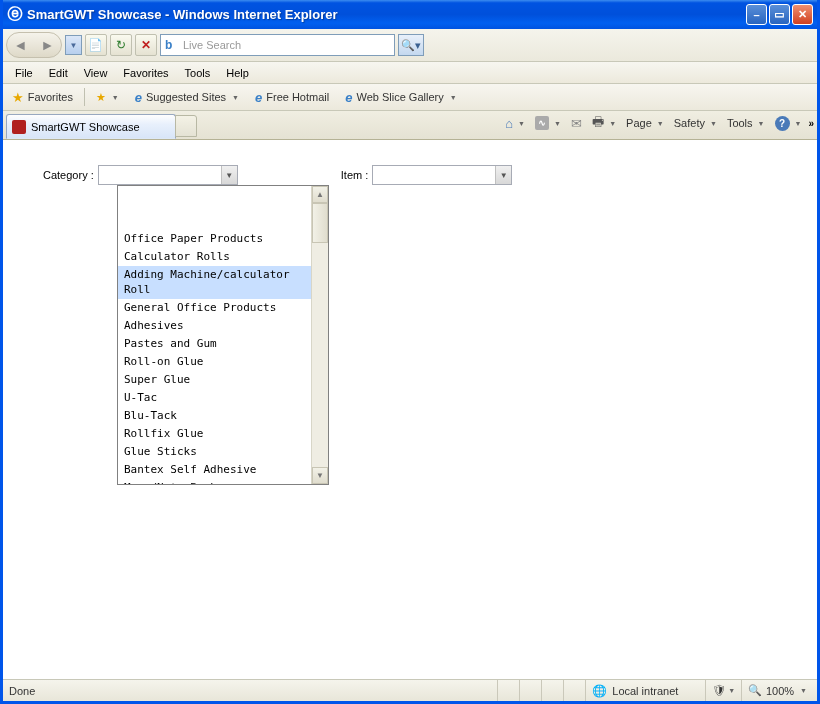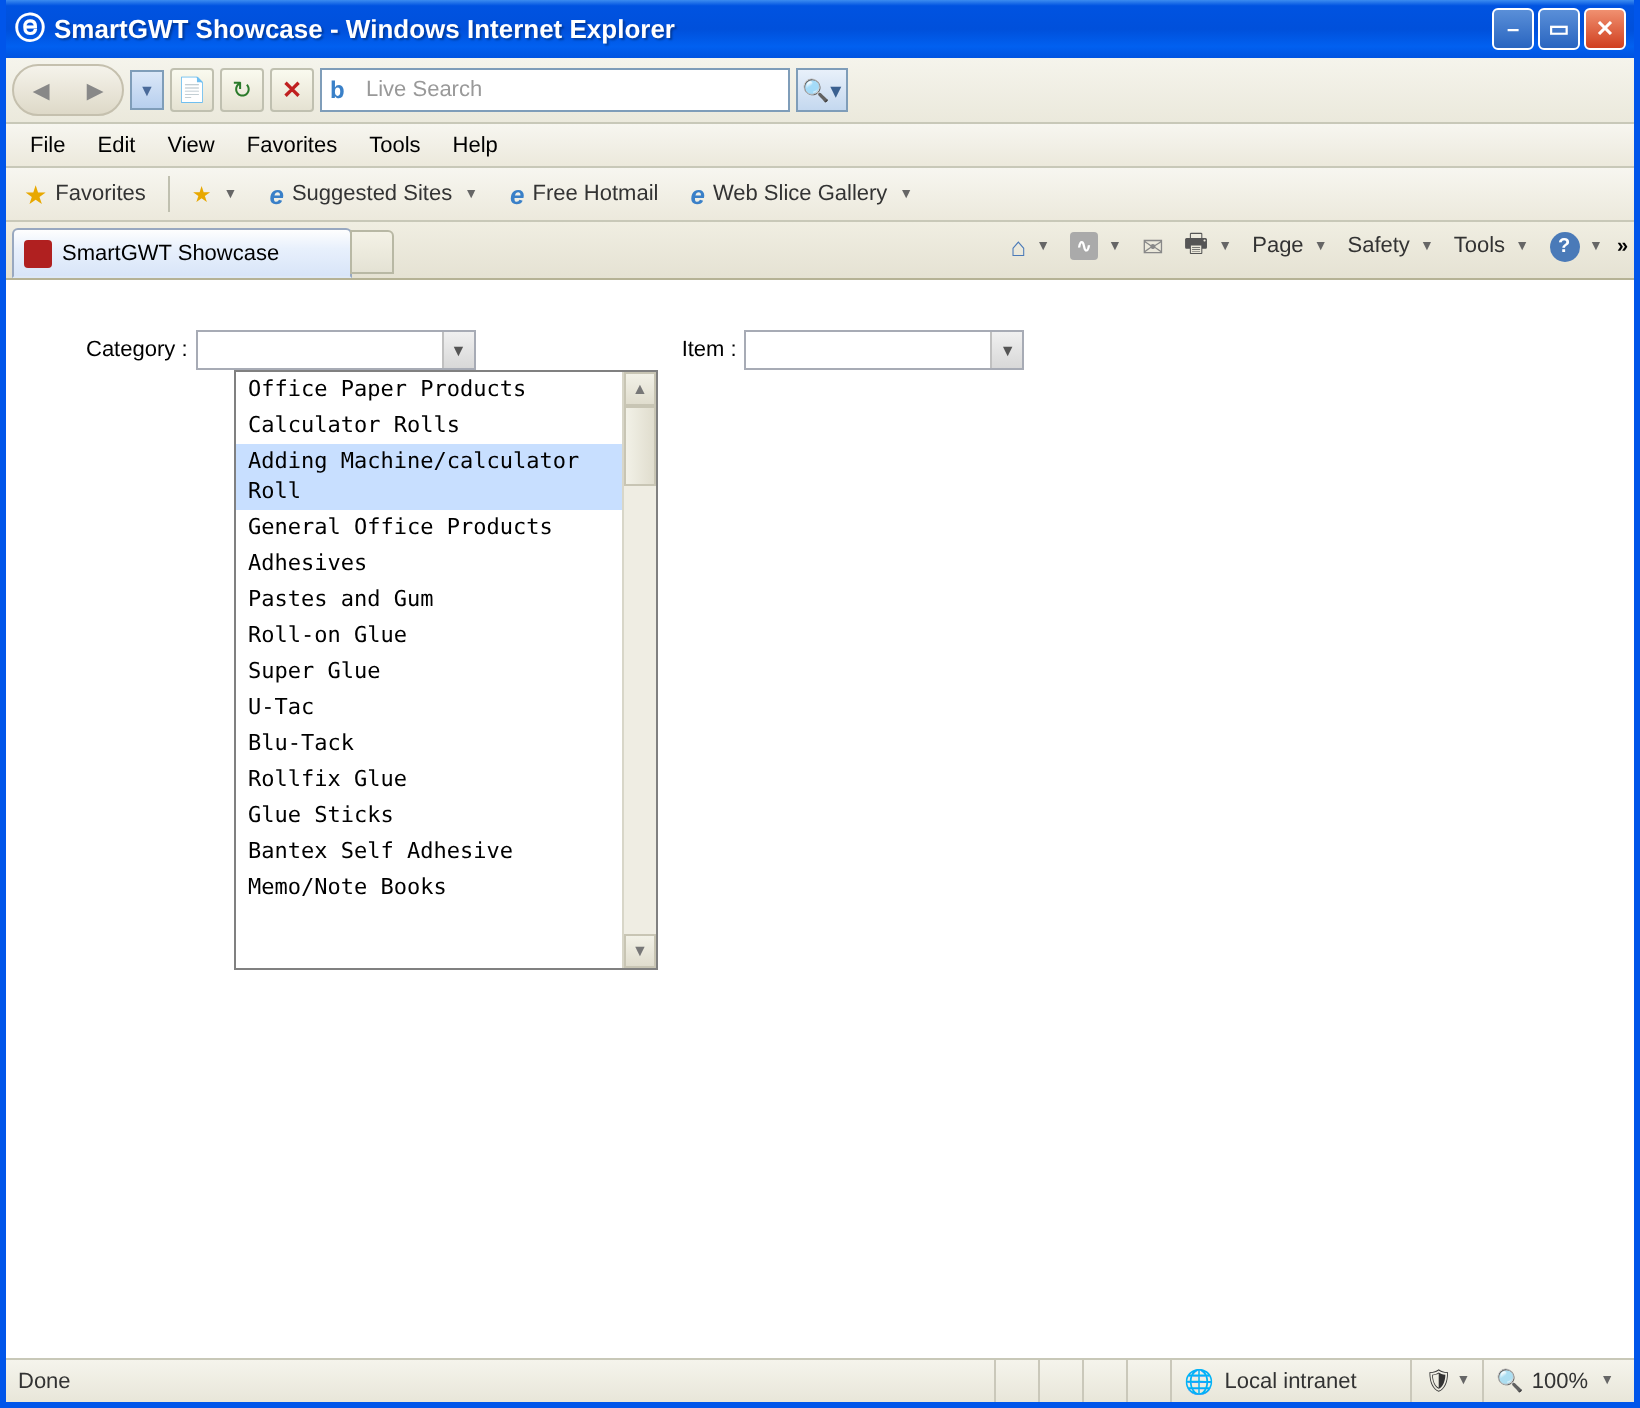--- a/index.html
+++ b/index.html
@@ -278,20 +278,21 @@
   top: 45px;
   width: 212px;
   height: 300px;
   background: #fff;
   border: 1px solid #808080;
   display: flex;
 }
 .dd-list {
   flex: 1;
   overflow: hidden;
+  margin-top: 44px;
 }
 .dd-item {
   padding: 1px 6px 2px 6px;
   font-family: "Lucida Console", Verdana, monospace;
   font-size: 11px;
   color: #000;
   line-height: 15px;
   cursor: pointer;
 }
 .dd-item.sel {

